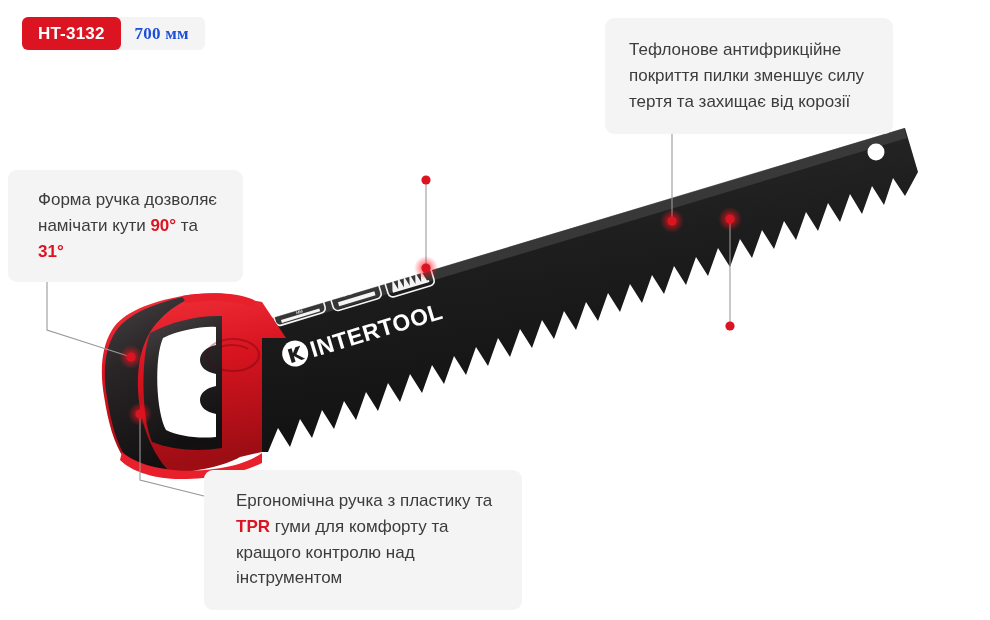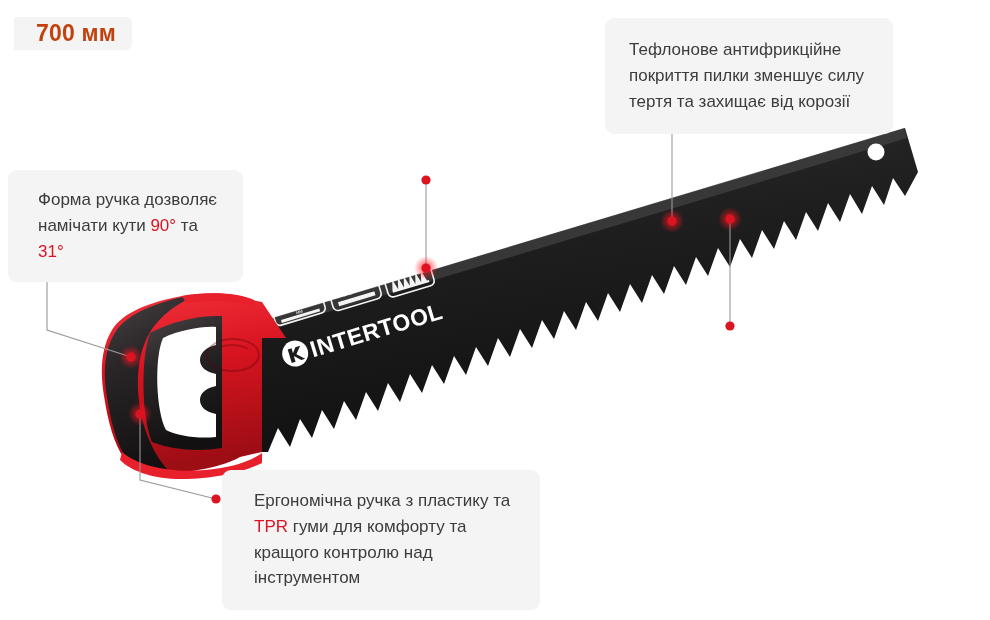--- a/index.html
+++ b/index.html
@@ -17,44 +17,44 @@
     display: flex; align-items: stretch; height: 33px;
   }
   .badge-sku {
     background: #dc1320; color: #ffffff;
     font-size: 17px; font-weight: bold; letter-spacing: .2px;
     display: flex; align-items: center; justify-content: center;
     padding: 0 16px; border-radius: 6px; height: 33px;
     position: relative; z-index: 2;
   }
   .badge-size {
-    background: #f4f4f4; color: #c2410c;
-    font-size: 23px; font-weight: bold; letter-spacing: .2px;
+    background: #f4f4f4; color: #1d4ed8;
+    font-size: 17px; font-weight: bold; letter-spacing: .2px;
     display: flex; align-items: center; justify-content: center;
     padding: 0 16px 0 22px; border-radius: 0 6px 6px 0; height: 33px;
-    margin-left: -8px; position: relative; z-index: 1;
+    margin-left: -8px; position: relative; z-index: 1; font-family: Liberation Serif, serif;
   }
 
   
   .callout {
     position: absolute;
     background: #f4f4f4;
     border-radius: 9px;
     color: #3c3c3c;
     font-size: 17px;
     line-height: 1.52;
   }
   .callout .ct { display: block; white-space: pre-line; }
-  .hl { color: #dc1320; font-weight: normal; }
+  .hl { color: #dc1320; font-weight: bold; }
 
   #callout-teflon   { left: 605px; top: 18px;  width: 288px; padding: 19px 22px 20px 24px; }
   #callout-aerated  { left: 320px; top: 114px; width: 240px; padding: 17px 20px 18px 24px; }
   #callout-handle-angle { left: 8px;  top: 170px; width: 235px; padding: 17px 20px 18px 30px; }
   #callout-tooth    { left: 641px; top: 330px; width: 315px; padding: 19px 20px 20px 28px; }
-  #callout-grip     { left: 222px; top: 470px; width: 318px; padding: 18px 20px 19px 32px; }
+  #callout-grip     { left: 204px; top: 470px; width: 318px; padding: 18px 20px 19px 32px; }
 
   
   #connectors { position: absolute; left: 0; top: 0; width: 990px; height: 620px; }
 
   
   #product { position: absolute; left: 0; top: 0; width: 990px; height: 620px; }
 </style>
 </head>
 <body>
 
@@ -221,20 +221,21 @@
     <g fill="#dc1320">
       <circle cx="47" cy="237" r="4.6"></circle>
       <circle cx="426" cy="180" r="4.6"></circle>
       <circle cx="672" cy="107" r="4.6"></circle>
       <circle cx="730" cy="326" r="4.6"></circle>
       <circle cx="216" cy="499" r="4.6"></circle>
     </g>
   </svg>
 
   <div class="header-badges">
+    <div class="badge-sku">HT-3132</div>
     <div class="badge-size">700 мм</div>
   </div>
 
   <div class="callout" id="callout-teflon">
     <span class="ct">Тефлонове антифрикційне покриття пилки зменшує силу тертя та захищає від корозії</span>
   </div>
 
 
   <div class="callout" id="callout-handle-angle">
     <span>Форма ручка дозволяє намічати кути </span><span class="hl">90°</span><span> та </span><span class="hl">31°</span>

